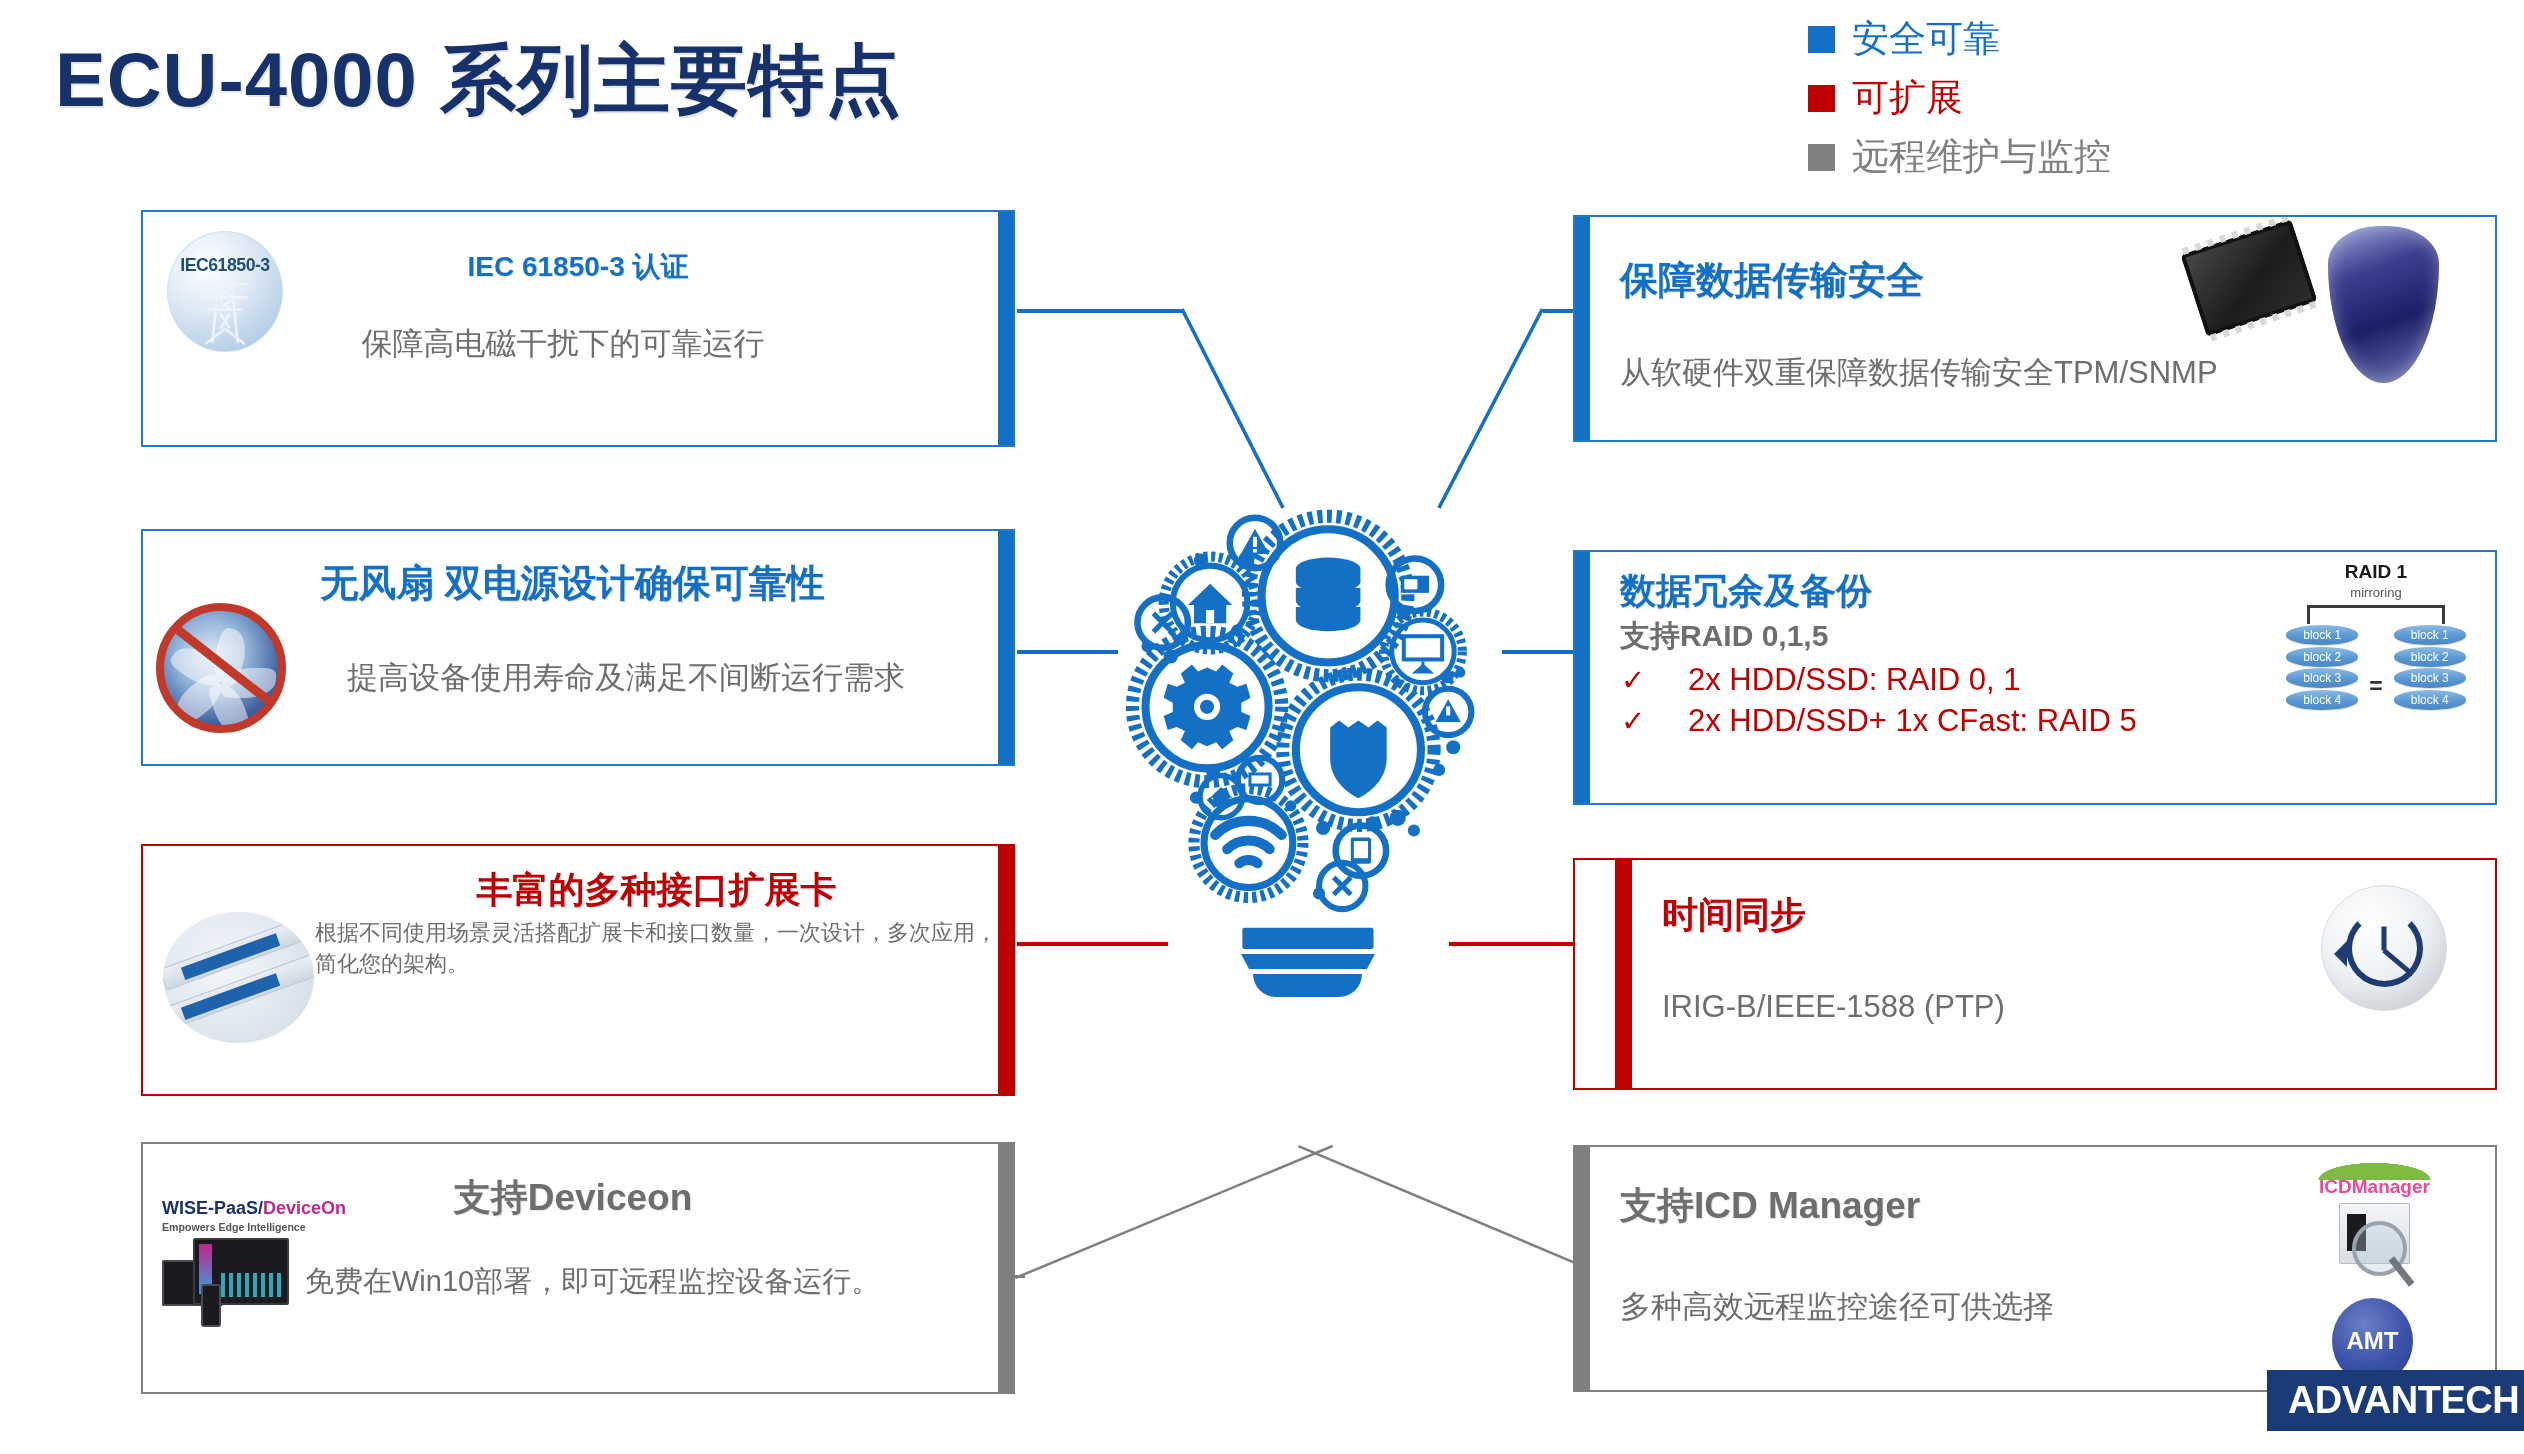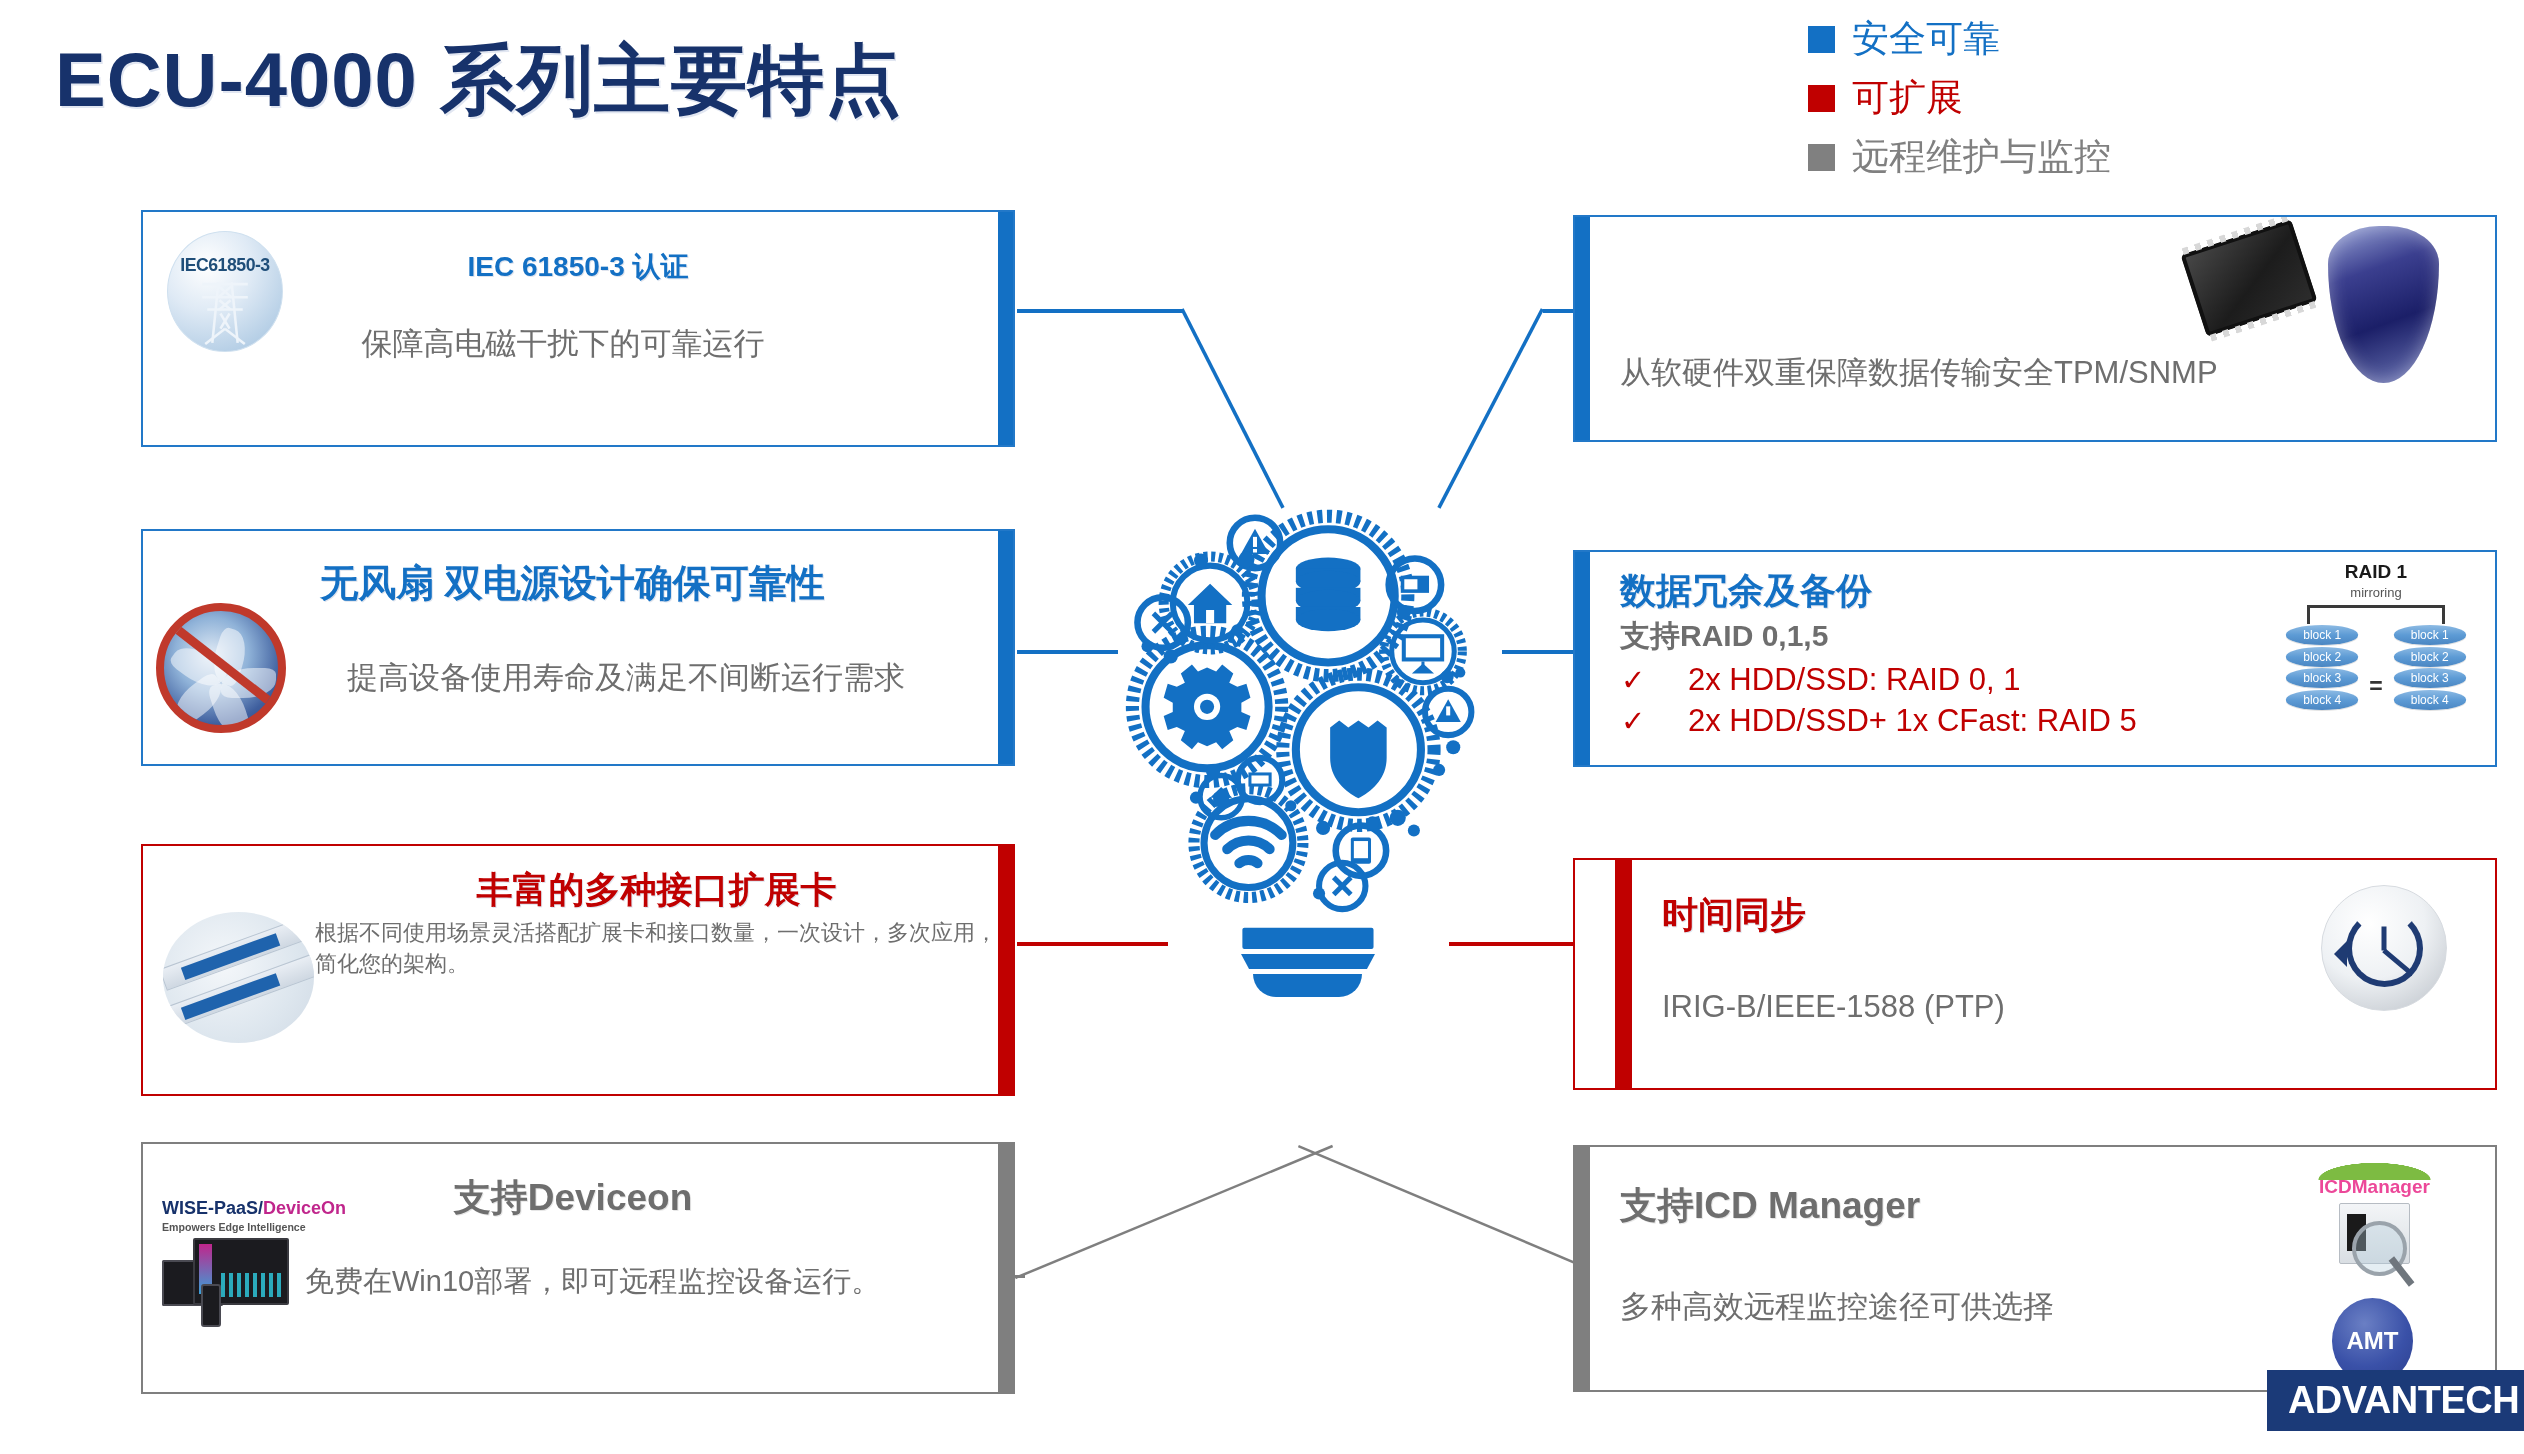--- a/index.html
+++ b/index.html
@@ -109,21 +109,21 @@
     position: absolute; left: 50%; top: 50%; width: 55px; height: 30px;
     background: rgba(255,255,255,.5); border-radius: 60% 20% 60% 20%;
     transform-origin: 0 50%;
   }
   .nofan .slash {
     position: absolute; left: -15px; top: 50%; width: 167px; height: 9px;
     background: #C0392B; transform: rotate(38deg); transform-origin: center;
   }
 
   
-  #card4 { left: 1573px; top: 550px; width: 924px; height: 217px; }
+  #card4 { left: 1573px; top: 550px; width: 924px; height: 255px; }
   #card4 .card-title { left: 45px; top: 15px; font-size: 36px; }
   #card4 .card-sub   { left: 45px; top: 64px; font-size: 30px; white-space: nowrap; font-weight: bold; }
   .raid-list { position: absolute; left: 46px; top: 110px; }
   .raid-item { display: flex; align-items: baseline; margin-bottom: 5px; }
   .raid-check { color: #C00000; font-size: 29px; width: 67px; flex: 0 0 auto; }
   .raid-text  { color: #C00000; font-size: 31px; white-space: nowrap; }
   .raid-fig { position: absolute; right: 23px; top: 9px; width: 192px; height: 182px; }
   .raid-fig .raid-ttl { text-align: center; font-size: 19px; font-weight: bold; color: #1a1a1a; }
   .raid-fig .raid-sub { text-align: center; font-size: 13px; color: #555; margin-top: 2px; }
   .raid-bracket { position: relative; height: 19px; margin: 5px 27px 0 27px;
@@ -466,20 +466,21 @@
       <div class="card-title t-blue">IEC 61850-3 认证</div>
       <div class="card-sub">保障高电磁干扰下的可靠运行</div>
     </div>
   </div>
 
   <div class="card blue side-right" id="card2">
     <div class="card-inner">
       <div class="accent-bar"></div>
       <div class="chip-ic"></div>
       <div class="shield-badge"></div>
+      <div class="card-title t-blue">保障数据传输安全</div>
       <div class="card-sub">从软硬件双重保障数据传输安全TPM/SNMP</div>
     </div>
   </div>
 
   <div class="card blue side-left" id="card3">
     <div class="card-inner">
       <div class="accent-bar"></div>
       <div class="nofan">
         <span class="blade" style="transform:rotate(0deg)"></span>
         <span class="blade" style="transform:rotate(72deg)"></span>

